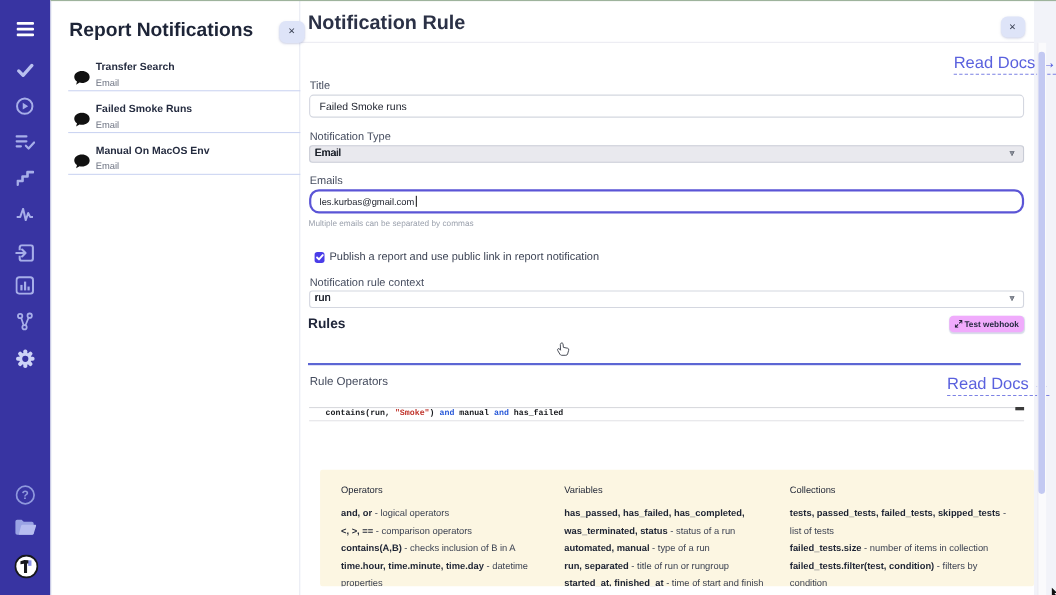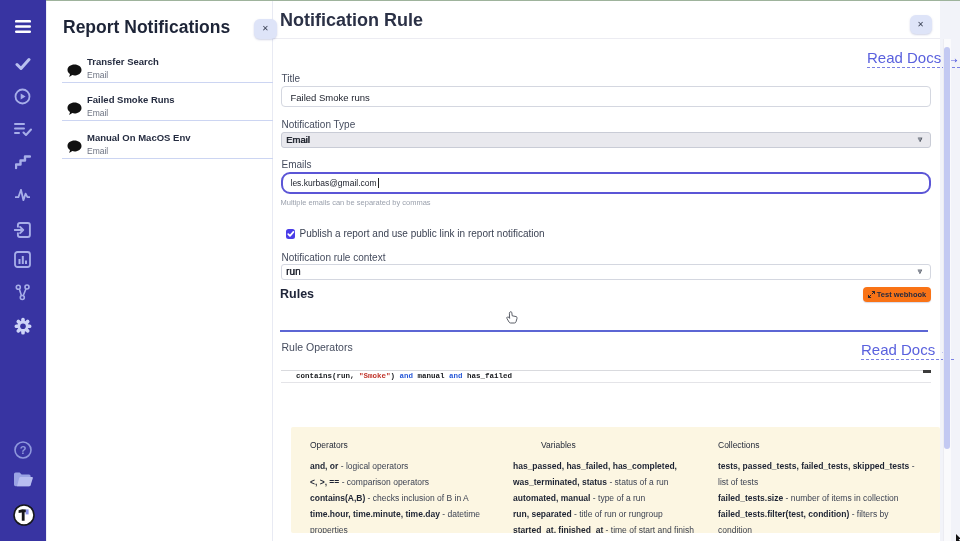--- a/index.html
+++ b/index.html
@@ -182,21 +182,21 @@
         </svg>
     </div>
     <div class="abs" style="left:36.5px;top:228px;font-size:10px;color:#3c4354;">Publish a report and use public link in report notification</div>
 
     <div class="abs label" style="left:18.5px;top:251.5px;">Notification rule context</div>
     <div class="abs inp" style="left:17.5px;top:264px;width:650px;height:15.5px;line-height:14.5px;padding-left:4.5px;border-radius:3px;font-size:10px;text-shadow:0.3px 0 0 #20242f;">run
       <span style="position:absolute;right:6px;top:0;color:#8a8f9a;font-size:7.5px;">▼</span>
     </div>
 
     <div class="abs" style="left:17px;top:286.5px;font-size:12.5px;font-weight:700;color:#20263a;">Rules</div>
-    <div class="abs" style="left:600px;top:286.5px;width:68px;height:15.5px;background:#f97316;border-radius:4px;box-shadow:0 1px 1px rgba(120,130,180,.3);font-size:7.5px;font-weight:600;color:#242a40;text-align:center;line-height:15.5px;white-space:nowrap;">
+    <div class="abs" style="left:600px;top:286.5px;width:68px;height:15.5px;background:#f0abfc;border-radius:4px;box-shadow:0 1px 1px rgba(120,130,180,.3);font-size:7.5px;font-weight:600;color:#242a40;text-align:center;line-height:15.5px;white-space:nowrap;">
       <svg style="vertical-align:-1px;margin-right:2px" width="7" height="7" viewBox="0 0 8 8">
           <path d="M4.5 0.5 L7.5 0.5 L7.5 3.5 M7.5 0.5 L4.5 3.5 M3.5 7.5 L0.5 7.5 L0.5 4.5 M0.5 7.5 L3.5 4.5" stroke="#1c2030" stroke-width="1.1" fill="none"></path>
         </svg>Test webhook</div>
 
     <svg class="abs" style="left:243px;top:311px" width="12" height="13" viewBox="0 0 12 13">
       <path d="M4 1 Q5.2 0.2 5.8 1.4 L6.2 4.8 L10.2 5.6 Q11.4 6 11 7.4 L10 10.8 Q9.6 12 8.4 12 L4.6 12 Q3.6 12 3 11 L1 7.6 Q0.4 6.4 1.4 6 Q2.2 5.7 3 6.6 L3.6 7.4 L3.4 2.2 Q3.4 1.3 4 1 Z" fill="#fff" stroke="#4a4e58" stroke-width="0.9"></path>
     </svg>
 
     <div class="abs" style="left:17px;top:330px;width:648px;height:1.5px;background:#5c66d4;"></div>
 
@@ -215,21 +215,21 @@
   <div id="cream" class="abs">
     <div class="col" style="left:19px;width:200px;">
       <b class="colhead" style="font-weight:400;">Operators</b>
       <b>and, or</b> - logical operators<br>
       <b>&lt;, &gt;, ==</b> - comparison operators<br>
       <b>contains(A,B)</b> - checks inclusion of B in A<br>
       <b>time.hour, time.minute, time.day</b> - datetime<br>
       properties
     </div>
     <div class="col" style="left:222px;width:196px;">
-      <b class="colhead" style="font-weight:400;margin-left:28px;">Variables</b>
+      <b class="colhead" style="font-weight:400;">Variables</b>
       <b>has_passed, has_failed, has_completed,<br>was_terminated, status</b> - status of a run<br>
       <b>automated, manual</b> - type of a run<br>
       <b>run, separated</b> - title of run or rungroup<br>
       <b>started_at, finished_at</b> - time of start and finish
     </div>
     <div class="col" style="left:427px;width:215px;">
       <b class="colhead" style="font-weight:400;">Collections</b>
       <b>tests, passed_tests, failed_tests, skipped_tests</b> -<br>
       list of tests<br>
       <b>failed_tests.size</b> - number of items in collection<br>

